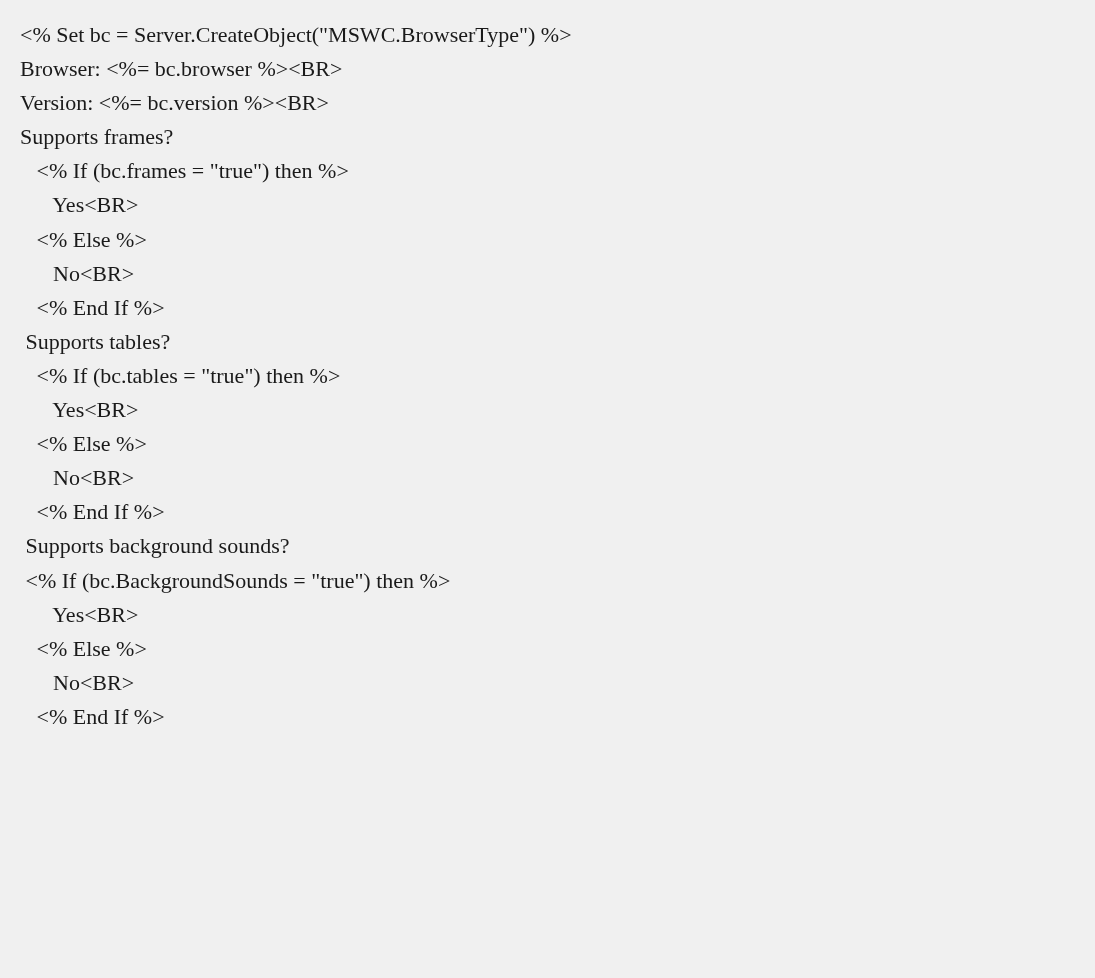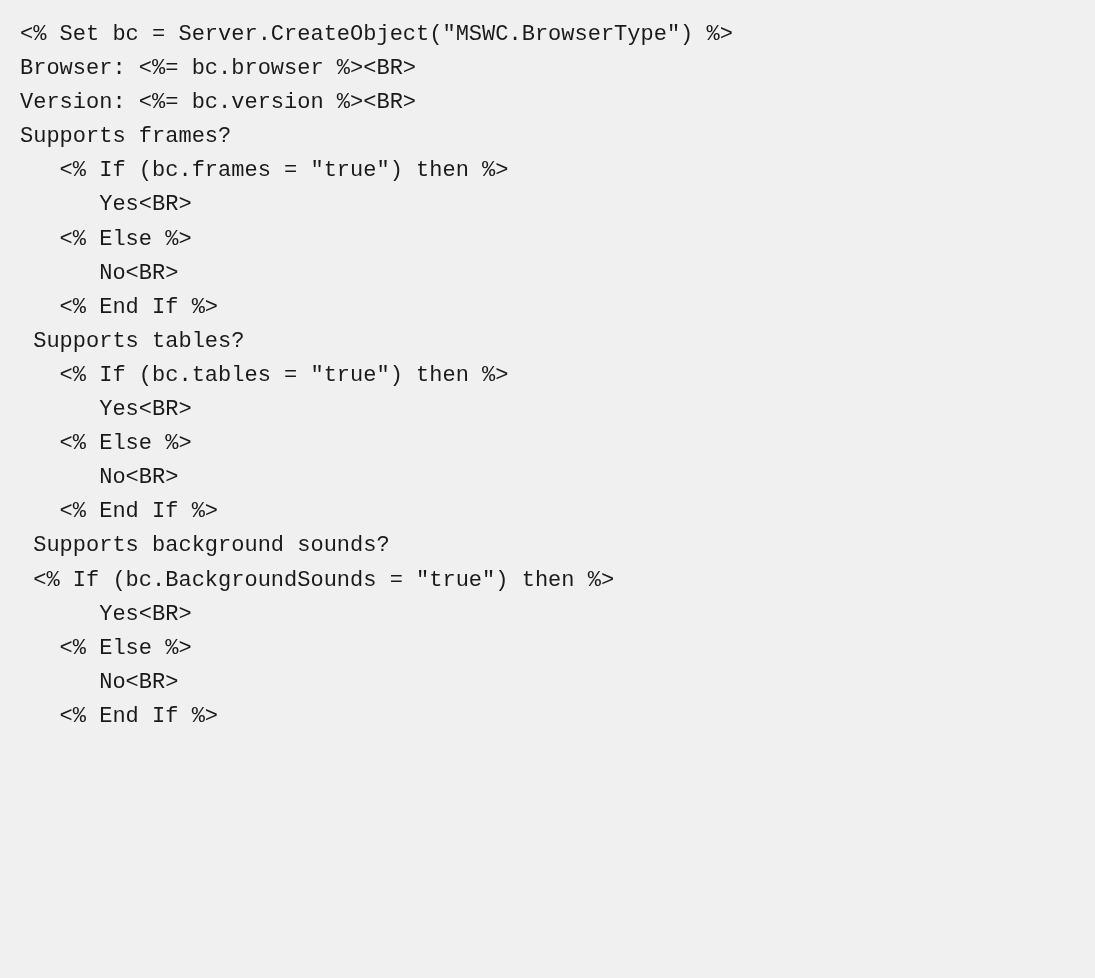--- a/index.html
+++ b/index.html
@@ -18,18 +18,19 @@
       width: 1095px;
       min-height: 978px;
     }
 
     .code-block {
       white-space: pre;
     }
 
     .line {
       display: block;
+      font-family: Liberation Serif, serif;
     }
   </style>
 </head>
 <body>
 
 <div class="code-block"><span class="line">&lt;% Set bc = Server.CreateObject("MSWC.BrowserType") %&gt;</span><span class="line">Browser: &lt;%= bc.browser %&gt;&lt;BR&gt;</span><span class="line">Version: &lt;%= bc.version %&gt;&lt;BR&gt;</span><span class="line">Supports frames?</span><span class="line">   &lt;% If (bc.frames = "true") then %&gt;</span><span class="line">      Yes&lt;BR&gt;</span><span class="line">   &lt;% Else %&gt;</span><span class="line">      No&lt;BR&gt;</span><span class="line">   &lt;% End If %&gt;</span><span class="line"> Supports tables?</span><span class="line">   &lt;% If (bc.tables = "true") then %&gt;</span><span class="line">      Yes&lt;BR&gt;</span><span class="line">   &lt;% Else %&gt;</span><span class="line">      No&lt;BR&gt;</span><span class="line">   &lt;% End If %&gt;</span><span class="line"> Supports background sounds?</span><span class="line"> &lt;% If (bc.BackgroundSounds = "true") then %&gt;</span><span class="line">      Yes&lt;BR&gt;</span><span class="line">   &lt;% Else %&gt;</span><span class="line">      No&lt;BR&gt;</span><span class="line">   &lt;% End If %&gt;</span></div>
 
 </body></html>

